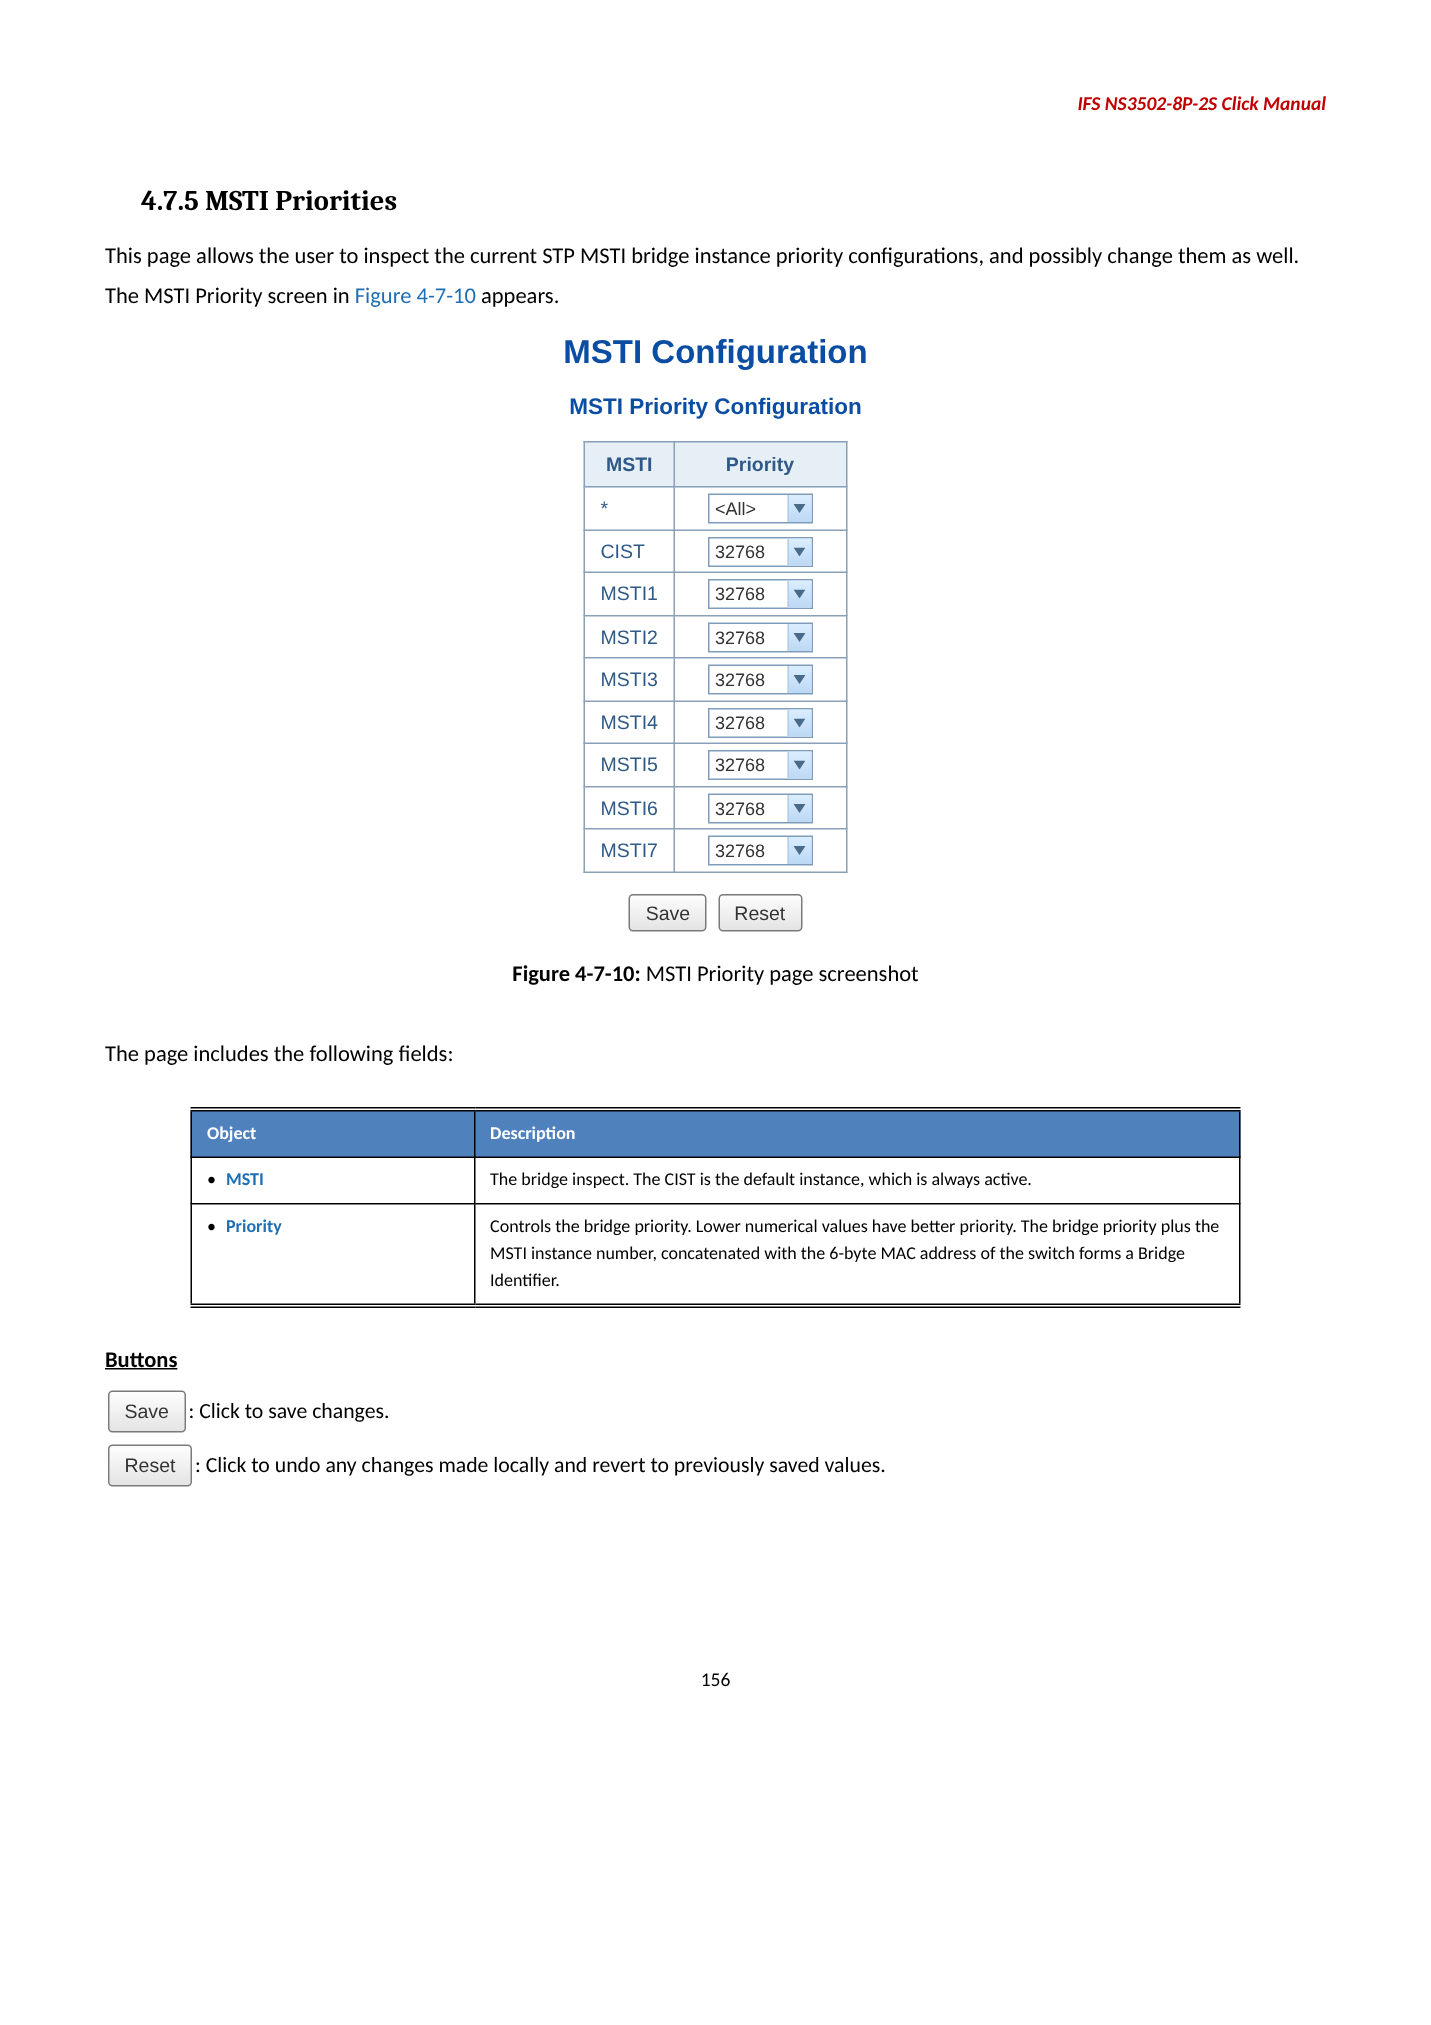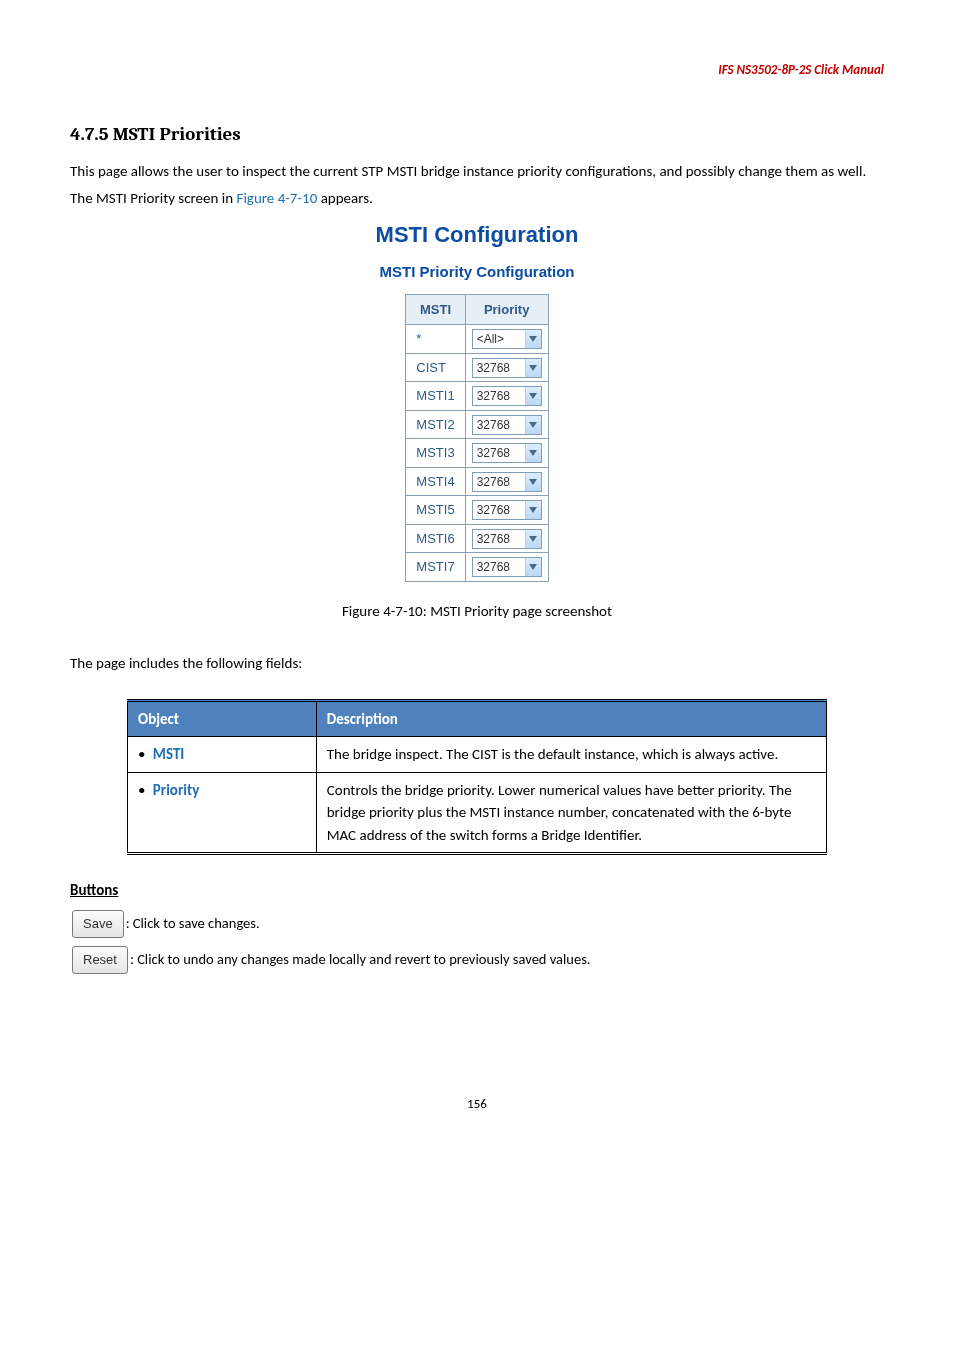--- a/index.html
+++ b/index.html
@@ -19,20 +19,21 @@
       color: #c00000;
       font-size: 13px;
       margin-bottom: 40px;
     }
     h2.section-title {
       font-family: Cambria, Georgia, serif;
       font-size: 19px;
       font-weight: bold;
       color: #000;
       margin-bottom: 10px;
+      margin-left: 24px;
     }
     .intro { font-size: 15px; line-height: 1.8; margin-bottom: 6px; }
     .fig-ref { color: #1f6fb5; }
     .center-block { text-align: center; margin: 6px 0 18px 0; }
     .cfg-title {
       color: #0b4da2;
       font-weight: bold;
       font-size: 22px;
       font-family: Arial, sans-serif;
       margin-bottom: 10px;
@@ -57,21 +58,21 @@
     table.msti-table th {
       background: #e6eef6;
       color: #2f5a88;
       font-weight: bold;
       padding: 5px 12px;
       border: 1px solid #8aa0b8;
       text-align: center;
     }
     table.msti-table td {
       border: 1px solid #8aa0b8;
-      padding: 2px 6px;
+      padding: 2px 22px;
       text-align: left;
       color: #2f5a88;
     }
     table.msti-table td.label-col { padding: 4px 10px; }
     .select-box {
       display: inline-flex;
       width: 70px;
       height: 20px;
       border: 1px solid #7f9db9;
       background: #fff;
@@ -106,27 +107,27 @@
       background: linear-gradient(#fdfdfd, #e4e4e4);
       color: #333;
       margin: 0 2px;
       font-family: Arial, sans-serif;
     }
     .caption {
       text-align: center;
       font-size: 15px;
       margin: 8px 0 30px 0;
     }
-    .caption .bold { font-weight: normal; }
+    .caption .bold { font-weight: bold; }
     .fields-intro { margin-bottom: 24px; }
     table.desc-table {
       width: 86%;
       margin: 0 auto 24px auto;
       border-collapse: collapse;
-      font-size: 15px;
+      font-size: 12px;
       padding-left: 36px;
     }
     table.desc-table td, table.desc-table th {
       border: 1px solid #000;
       padding: 6px 10px;
       text-align: left;
       vertical-align: top;
     }
     table.desc-table .hdr {
       background: #4f81bd;
@@ -262,20 +263,24 @@
               <span class="arrow-btn">
                 <svg viewBox="0 0 8 6">
                   <path d="M0 0 L8 0 L4 6 Z" fill="#4a6a8a"></path>
                 </svg>
               </span>
             </span></td>
     </tr>
   </tbody>
     </table>
 
+  <div class="btn-row">
+    <span class="ui-btn">Save</span>
+    <span class="ui-btn">Reset</span>
+  </div>
 </div>
 
 <p class="caption">
   <span class="bold">Figure 4-7-10:</span><span> MSTI Priority page screenshot</span>
 </p>
 
 <p class="fields-intro">The page includes the following fields:</p>
 
 <table class="desc-table">
   <tbody>

